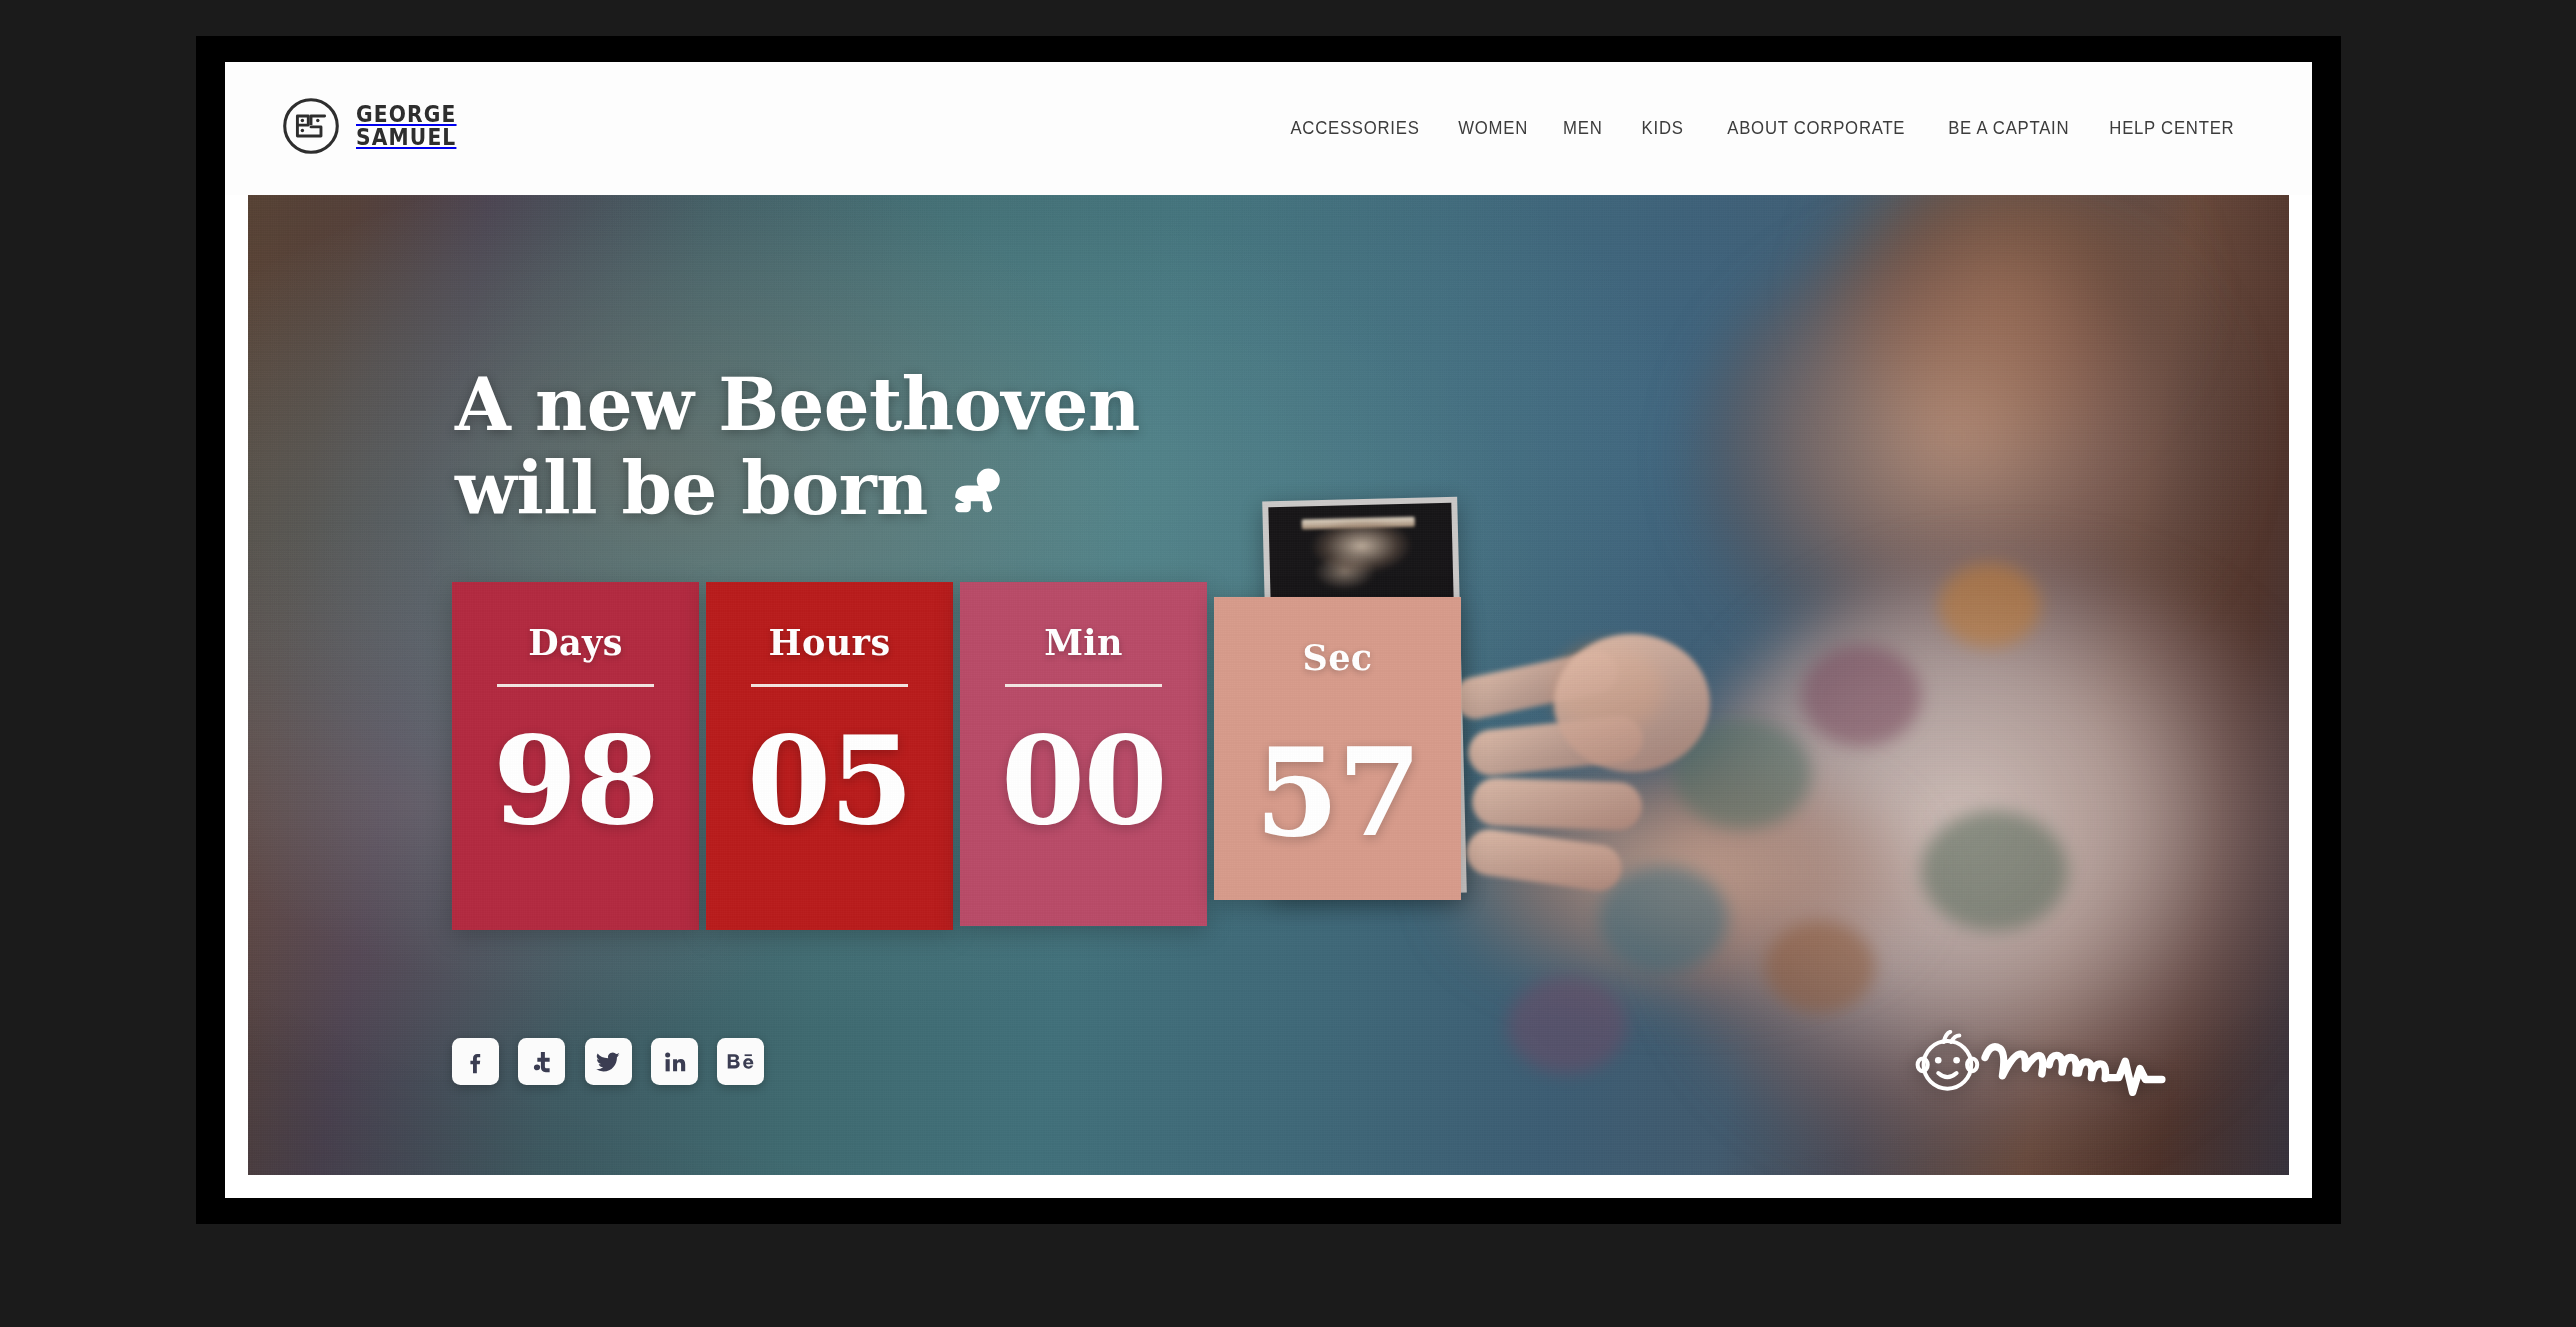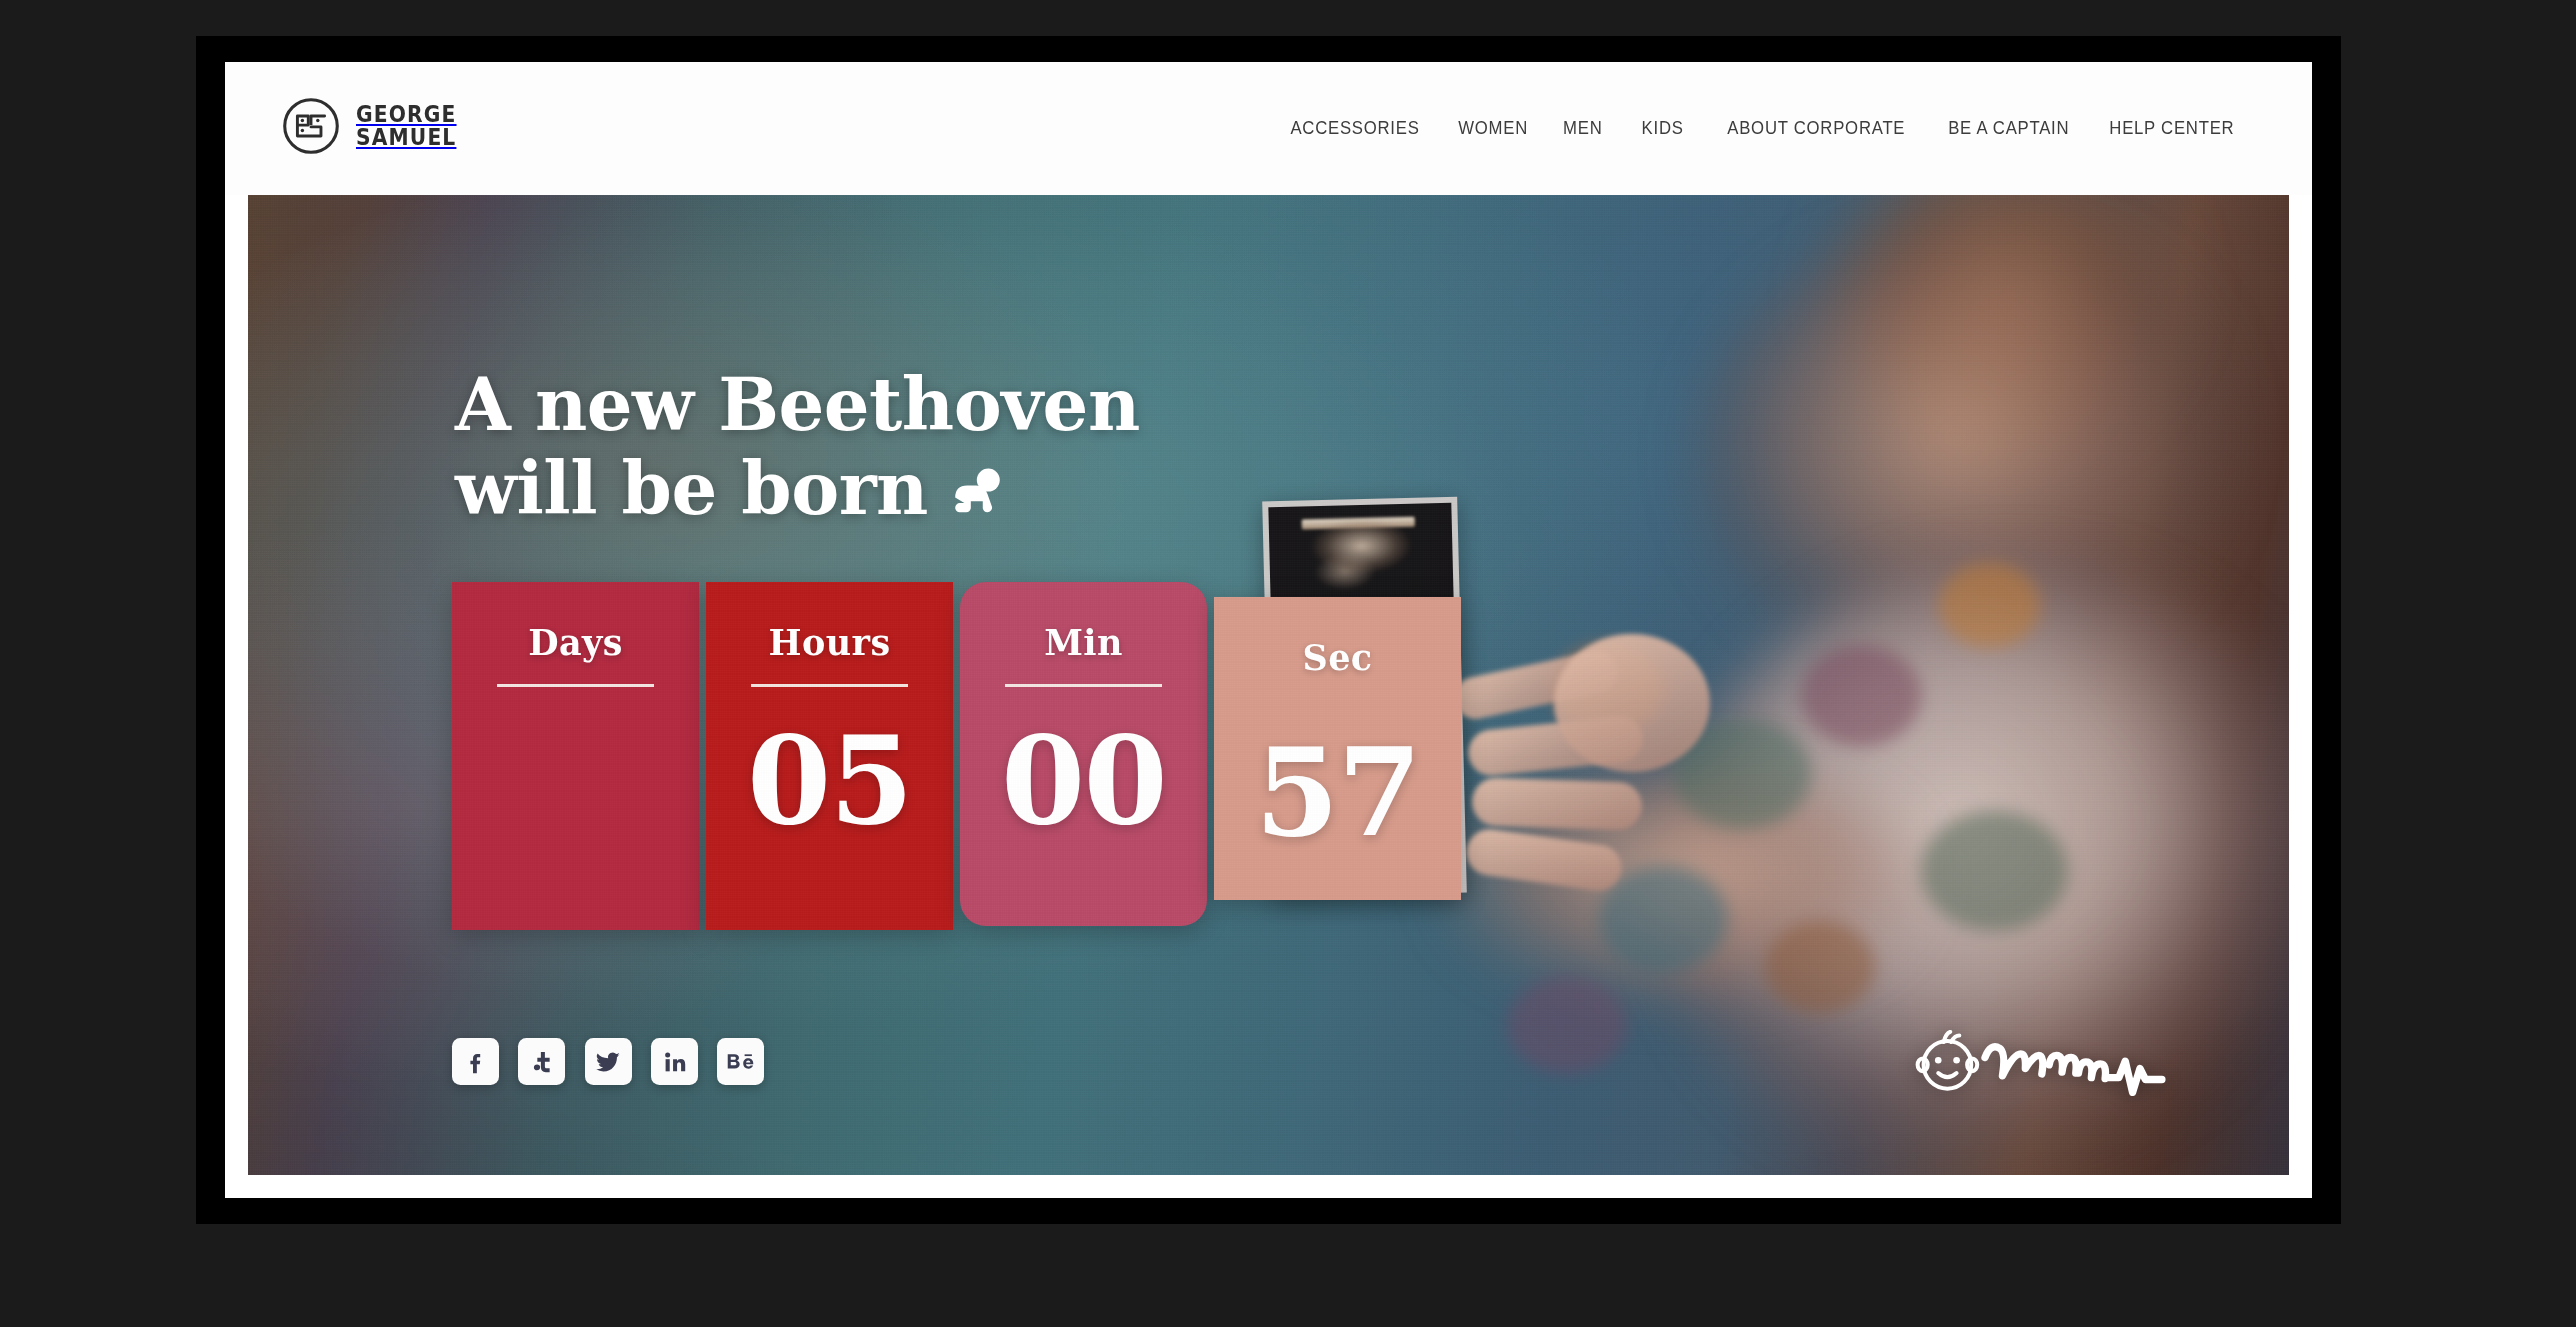--- a/index.html
+++ b/index.html
@@ -279,29 +279,30 @@
           <path d="M10 32 q0-13 13-13 h10 q9 0 12 9 l5 14 a5 5 0 0 1-5 6 a5 5 0 0 1-5-5 v-7 h-13 v7 a5 5 0 0 1-5 5 h-7 a5 5 0 0 1 0-10 h5 z" fill="#fff"></path>
         </svg>
       </span>
     </h1>
 
     <div id="countdown">
 
       <div class="count-card" style="background:#b32a40; height:348px;">
         <div class="count-label">Days</div>
         <div class="count-rule"></div>
+        <div class="count-value">98</div>
       </div>
 
       <div class="count-card" style="background:#b91c1c; height:348px;">
         <div class="count-label">Hours</div>
         <div class="count-rule"></div>
         <div class="count-value">05</div>
       </div>
 
-      <div class="count-card" style="background:#b94b68; height:344px;border-radius:26px;">
+      <div class="count-card" style="background:#b94b68; height:344px;">
         <div class="count-label">Min</div>
         <div class="count-rule"></div>
         <div class="count-value">00</div>
       </div>
 
       <div class="count-card" style="background:#d79b8b; height:303px; margin-top:15px;">
         <div class="count-label">Sec</div>
         <div class="count-rule"></div>
         <div class="count-value">57</div>
       </div>

